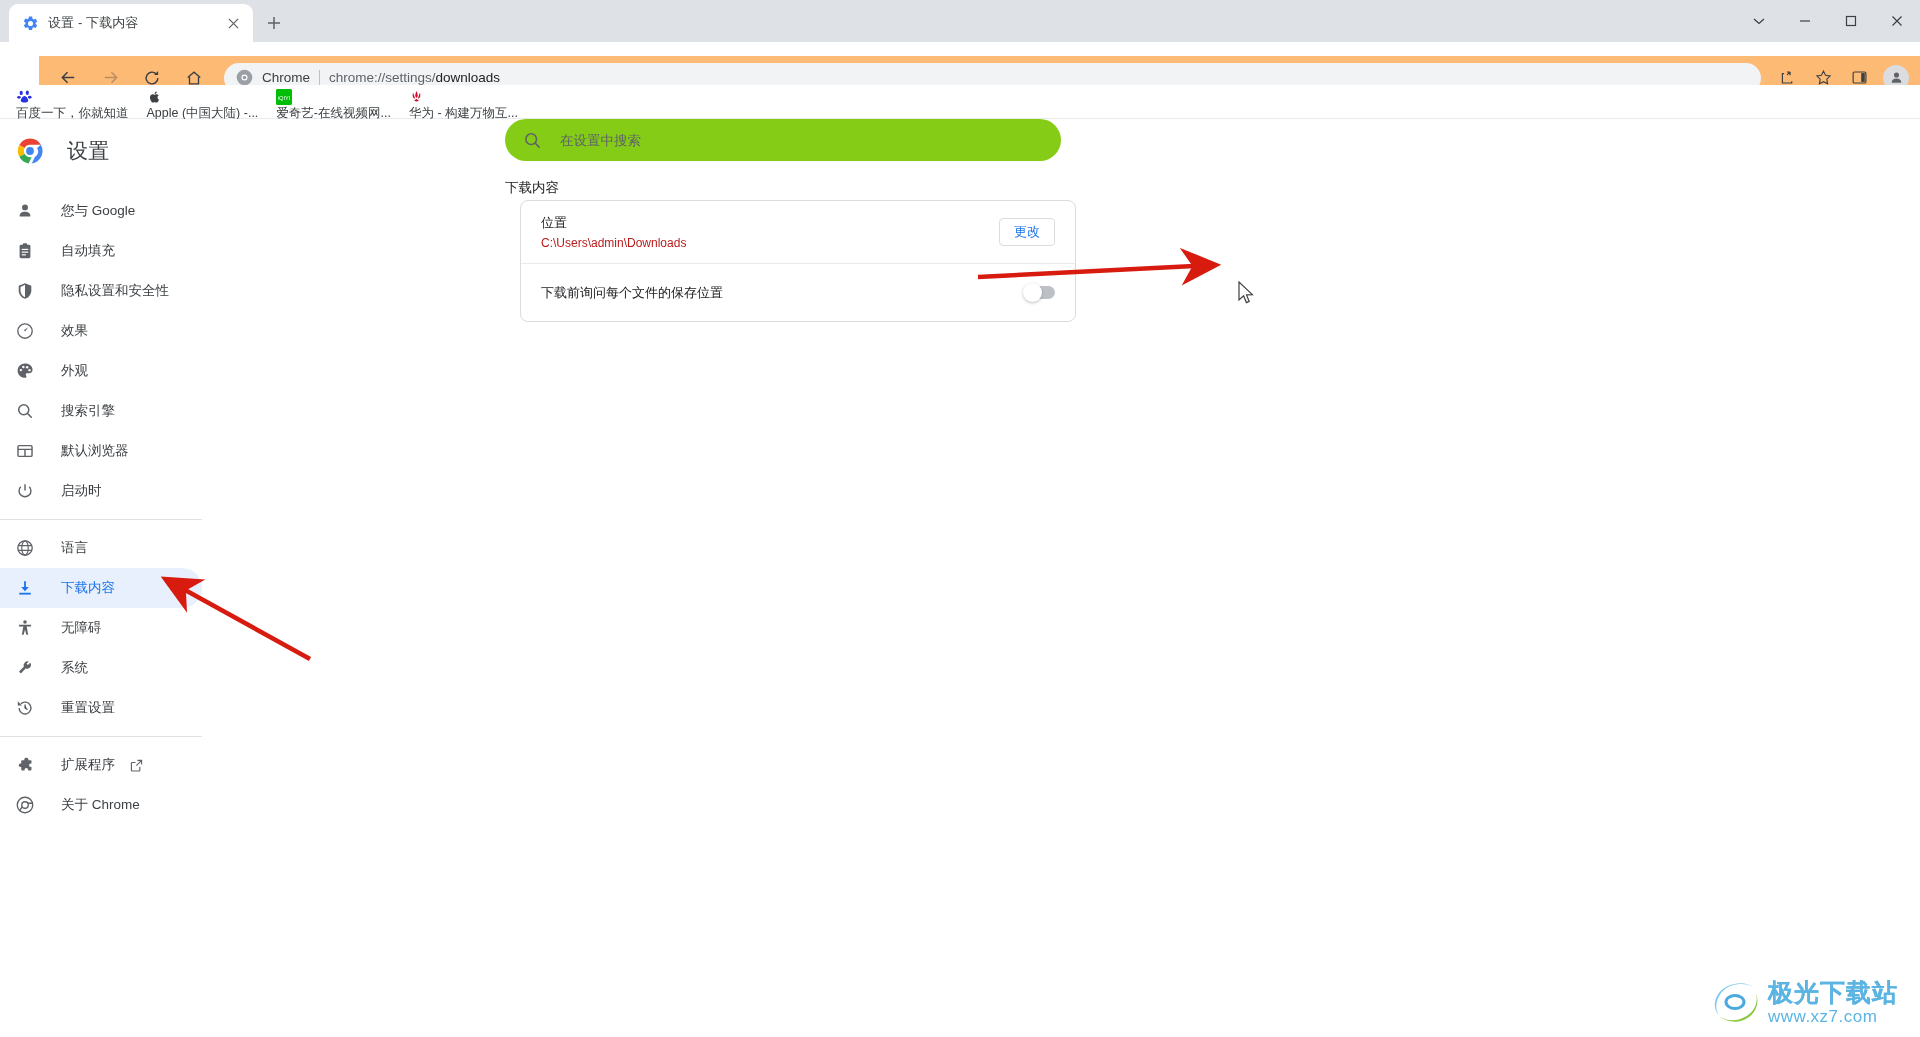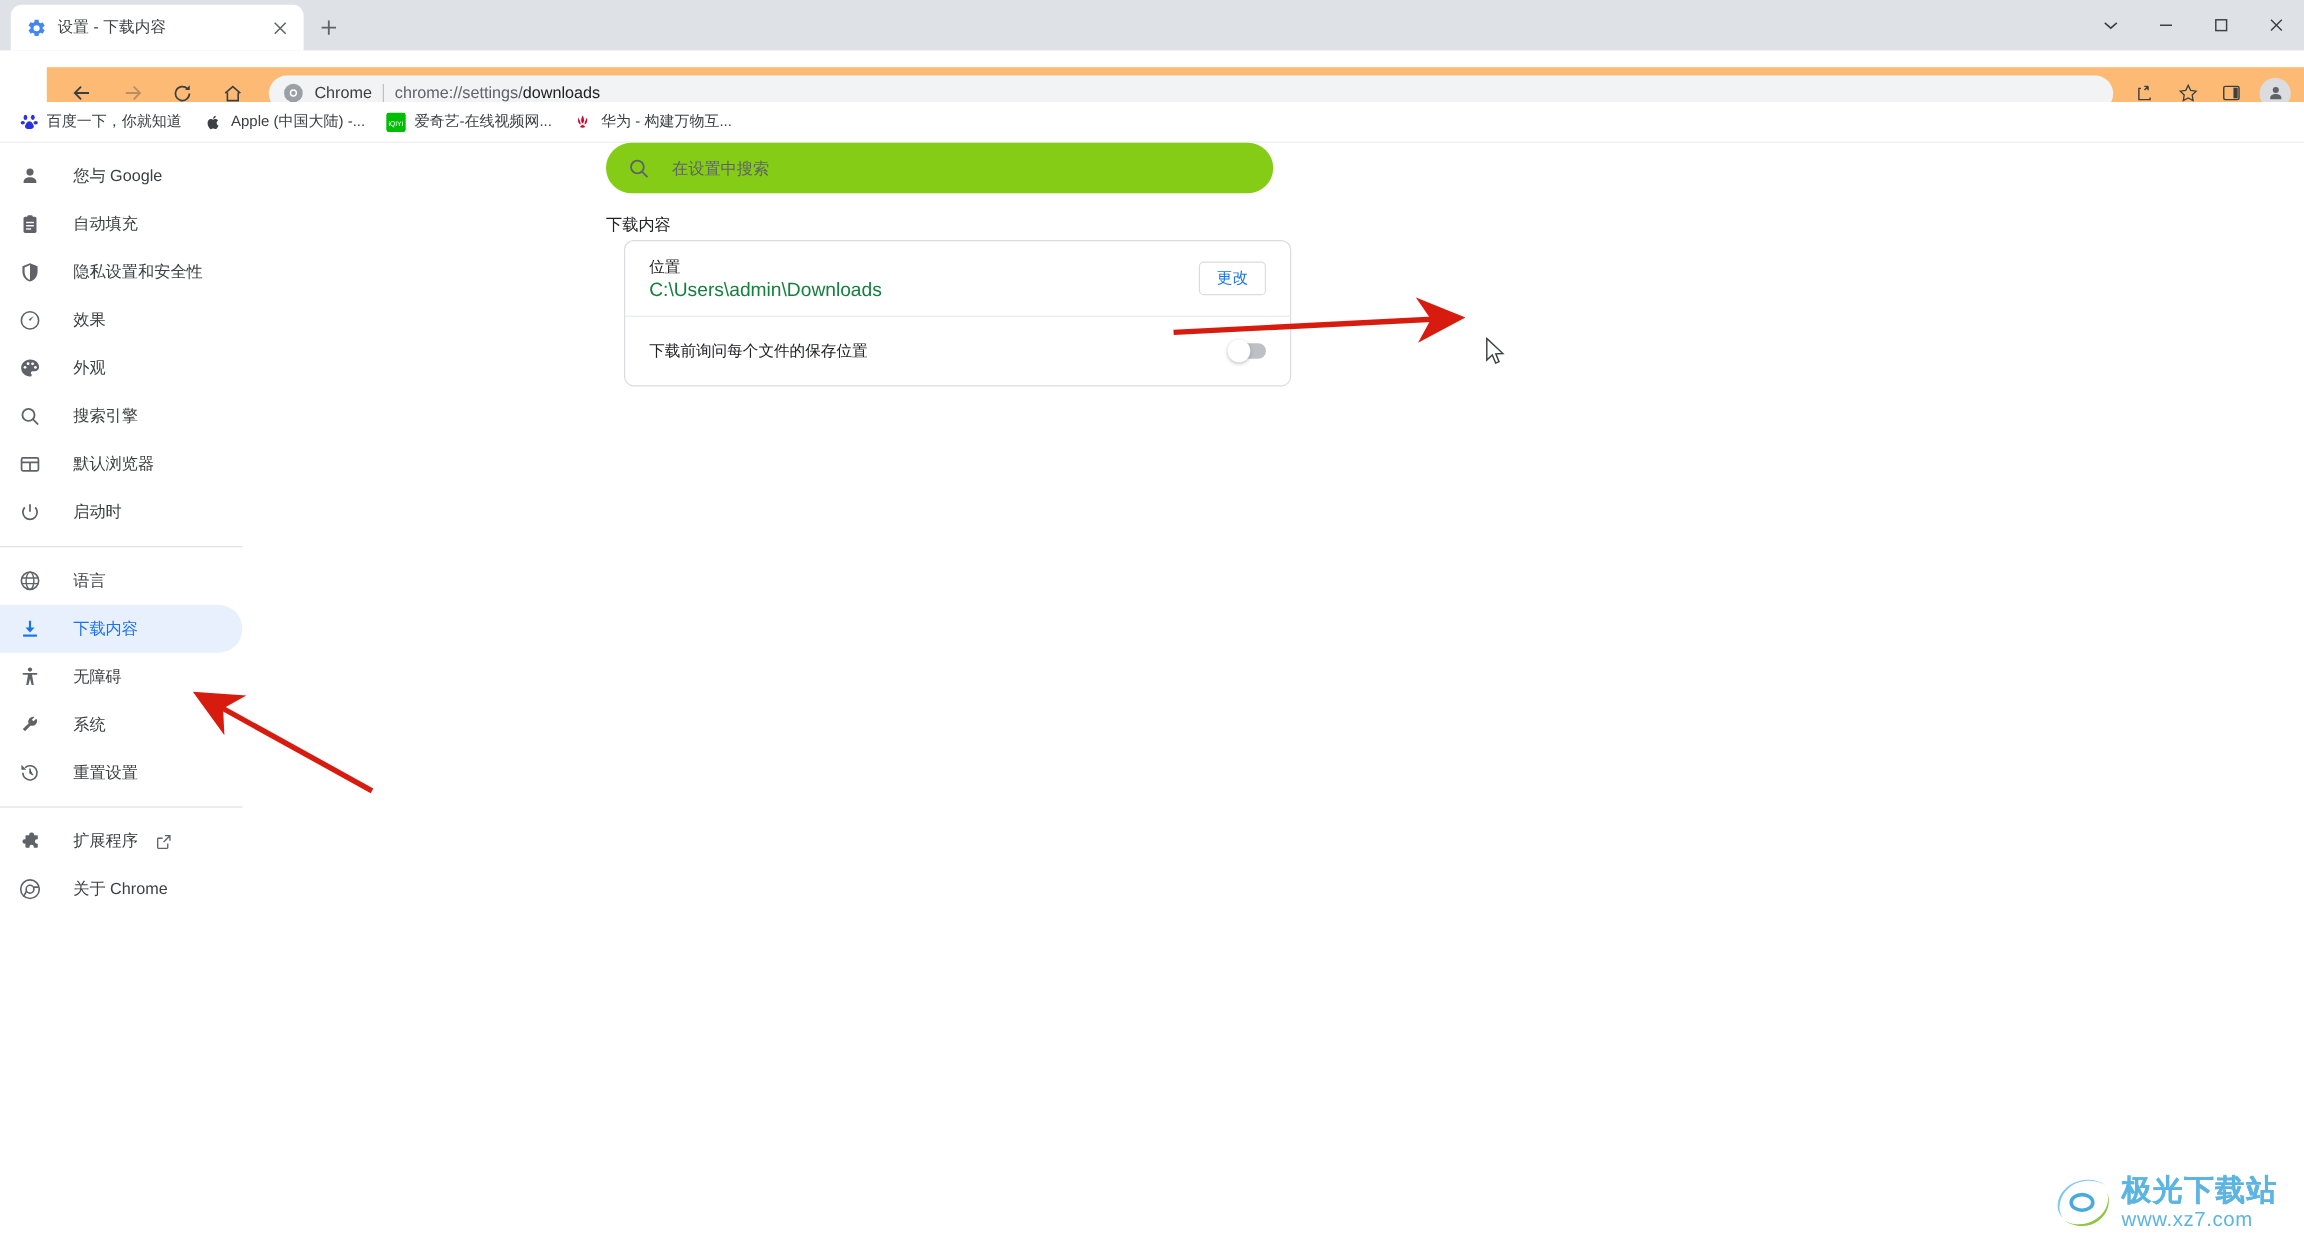--- a/index.html
+++ b/index.html
@@ -101,23 +101,24 @@
 
   
   .bookmarks {
     position: absolute; top: 85px; left: 0; width: 1920px; height: 34px;
     background: #ffffff;
     display: flex; align-items: center;
     padding-left: 8px;
     border-bottom: 1px solid #e8eaed;
   }
   .bm {
-    display: flex; align-items: center;
+    display: flex; 
     height: 26px; padding: 0 8px; margin-right: 2px;
     border-radius: 4px;
+    flex-direction: column;
   }
   .bm-ico {
     width: 16px; height: 16px; flex: 0 0 16px; margin-right: 7px;
     display: flex; align-items: center; justify-content: center;
     border-radius: 2px; overflow: hidden;
   }
   .bm-label {
     font-size: 12.5px; color: #3c4043; white-space: nowrap;
   }
 
@@ -204,21 +205,21 @@
   }
   .card-row {
     display: flex; align-items: center;
     min-height: 58px; padding: 0 20px;
     position: relative;
   }
   .card-row.r1 { height: 62px; }
   .card-row.r2 { height: 54px; border-top: 1px solid #e8eaed; }
   .row-text { flex: 1; }
   .row-title { font-size: 13px; color: #202124; line-height: 19px; }
-  .row-sub { font-size: 16px; color: #15803d; line-height: 18px; margin-top: 2px; }
+  .row-sub { font-size: 12px; color: #b91c1c; line-height: 18px; margin-top: 2px; }
   .row-label { font-size: 13px; color: #202124; }
   .btn-change {
     border: 1px solid #dadce0;
     background: #fff;
     color: #1a73e8;
     font-size: 13px;
     font-family: "Liberation Sans", "DejaVu Sans", sans-serif;
     border-radius: 4px;
     height: 28px; padding: 0 14px;
     cursor: pointer;
@@ -417,20 +418,34 @@
           <path fill="#cf0a2c" d="M10 13.2c-1.3.6-2.4 1.5-3 2.6 1 .5 2.1.7 3 .7s2-.2 3-.7c-.6-1.1-1.7-2-3-2.6z"></path>
         </svg>
       </span>
       <span class="bm-label">华为 - 构建万物互...</span>
     </div>
   </div>
 
   <div class="page">
 
     <div class="sidebar">
+      <div class="brand">
+        <span class="brand-logo">
+          <svg width="26" height="26" viewBox="0 0 24 24">
+            <circle cx="12" cy="12" r="11.5" fill="#fff"></circle>
+            <path fill="#ea4335" d="M12 .5A11.5 11.5 0 0 1 22 6.3H12a5.7 5.7 0 0 0-4.95 2.86L2.1 6.53A11.5 11.5 0 0 1 12 .5z"></path>
+            <path fill="#fbbc05" d="M2.1 6.53l4.95 2.63A5.7 5.7 0 0 0 7.1 14.8L2.15 17.4A11.5 11.5 0 0 1 2.1 6.53z"></path>
+            <path fill="#34a853" d="M2.15 17.4l4.95-2.6A5.7 5.7 0 0 0 12 17.7c.53 0 1.04-.07 1.53-.2l-2.9 6.0A11.5 11.5 0 0 1 2.15 17.4z"></path>
+            <path fill="#4285f4" d="M22 6.3a11.5 11.5 0 0 1-8.37 17.2l2.9-6a5.7 5.7 0 0 0 1.97-8.37L22 6.3z"></path>
+            <circle cx="12" cy="12" r="4.6" fill="#fff"></circle>
+            <circle cx="12" cy="12" r="3.6" fill="#4285f4"></circle>
+          </svg>
+        </span>
+        <span class="brand-text">设置</span>
+      </div>
 
       <div class="navlist">
         <div class="navitem">
           <span class="ni-icon">
             <svg width="18" height="18" viewBox="0 0 20 20">
                 <circle cx="10" cy="6" r="3.3" fill="#5f6368"></circle>
                 <path fill="#5f6368" d="M10 10.8c-3.4 0-5.9 1.8-5.9 3.9V16h11.8v-1.3c0-2.1-2.5-3.9-5.9-3.9z"></path>
               </svg>
           </span>
           <span class="ni-label">您与 Google</span>

